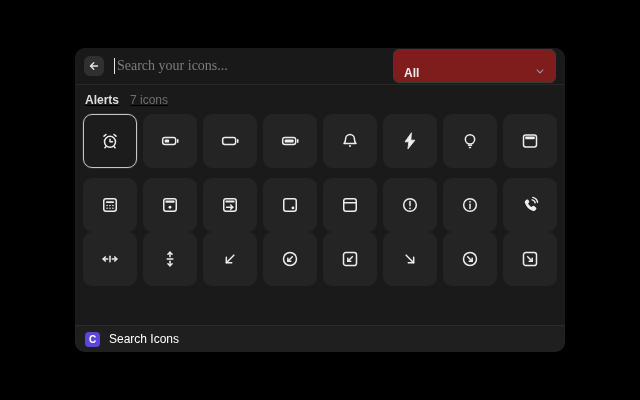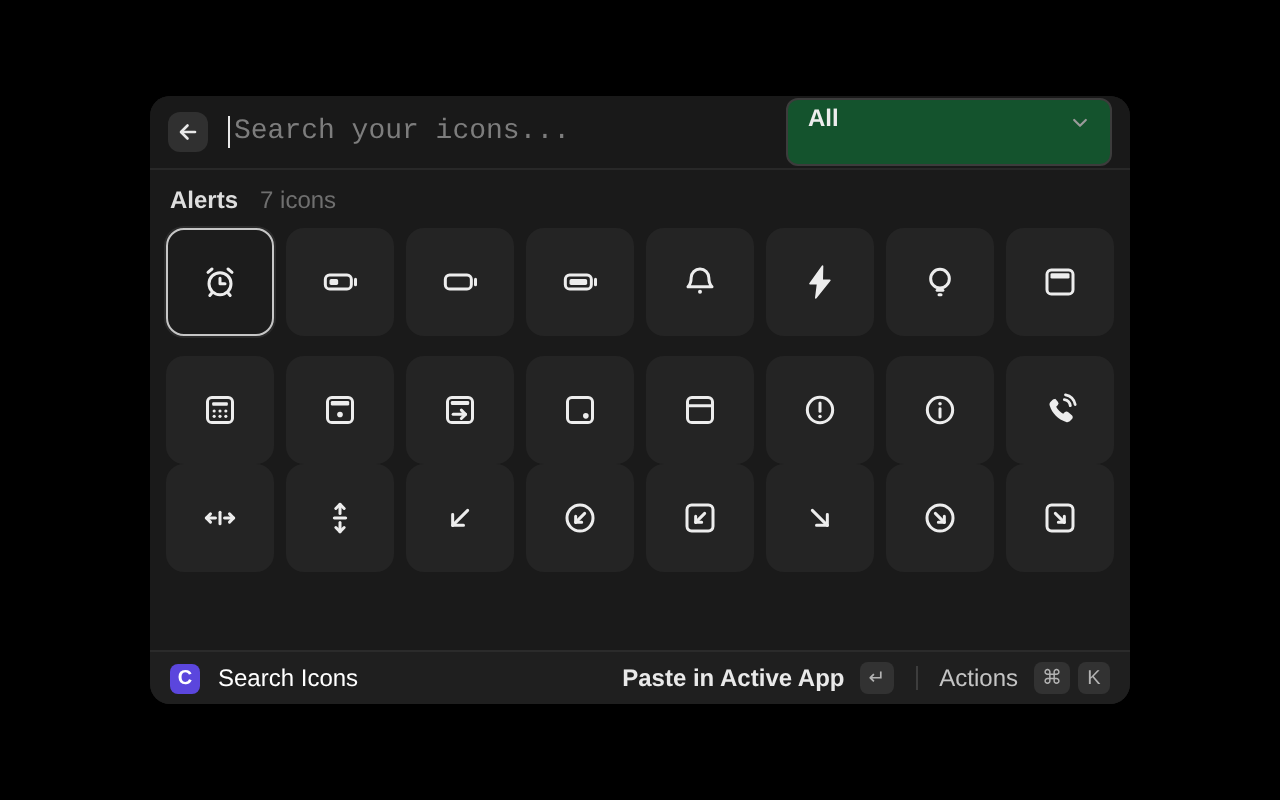--- a/index.html
+++ b/index.html
@@ -18,32 +18,32 @@
   }
   .back-btn {
     width: 20px; height: 20px; border-radius: 6px; background: #303030;
     display: flex; align-items: center; justify-content: center; flex: 0 0 auto;
     cursor: default;
   }
   .search-wrap { display: flex; align-items: center; margin-left: 10px; flex: 1; min-width: 0; }
   .caret { width: 1px; height: 16px; background: #e8e8e8; margin-right: 2px; }
   .search-input {
     background: transparent; border: none; outline: none; color: #e8e8e8;
-    font-size: 14px; width: 100%; font-family: Liberation Mono, monospace;
+    font-size: 14px; width: 100%; font-family: Liberation Serif, serif;
   }
   .search-input::placeholder { color: #7d7d7d; }
   .dropdown {
     margin-left: auto; width: 163px; height: 26px; border: 1px solid #3c3c3c;
-    border-radius: 6px; display: flex; align-items: flex-end; padding: 16px 10px;
-    flex: 0 0 auto; background: #14532d;
+    border-radius: 6px; display: flex; align-items: flex-start; padding: 16px 10px;
+    flex: 0 0 auto; background: #7f1d1d;
   }
   .dropdown-label { color: #ededed; font-size: 12px; font-weight: 600; }
   .dropdown-chevron { margin-left: auto; display: flex; }
   
-  .content { flex: 1 1 auto; padding: 0 8px; overflow: hidden; }
+  .content { flex: 1 1 auto; padding: 0 8px; overflow: hidden; text-decoration: underline; }
   .section-header { display: flex; align-items: center; gap: 11px; padding: 8px 2px 7px; }
   .section-title { color: #dedede; font-size: 12px; font-weight: 700; }
   .section-count { color: #6f6f6f; font-size: 12px; }
   .icon-grid {
     display: grid; grid-template-columns: repeat(8, 1fr);
     column-gap: 6px; row-gap: 10px;
   }
   .tile {
     height: 54px; background: #242424; border-radius: 9px;
     display: flex; align-items: center; justify-content: center; cursor: default;
@@ -336,23 +336,15 @@
               </svg>
             </span>
           </div>
         </div>
       </div>
     </div>
 
   <div class="footer">
     <div class="logo">C</div>
     <span class="app-name">Search Icons</span>
-    <div class="footer-right">
-      <span class="paste-label">Paste in Active App</span>
-      <span class="key-badge key-return">↵</span>
-      <span class="footer-divider"></span>
-      <span class="actions-label">Actions</span>
-      <span class="key-badge key-cmd">⌘</span>
-      <span class="key-badge key-k">K</span>
-    </div>
   </div>
 
 </div>
 
 </body></html>

